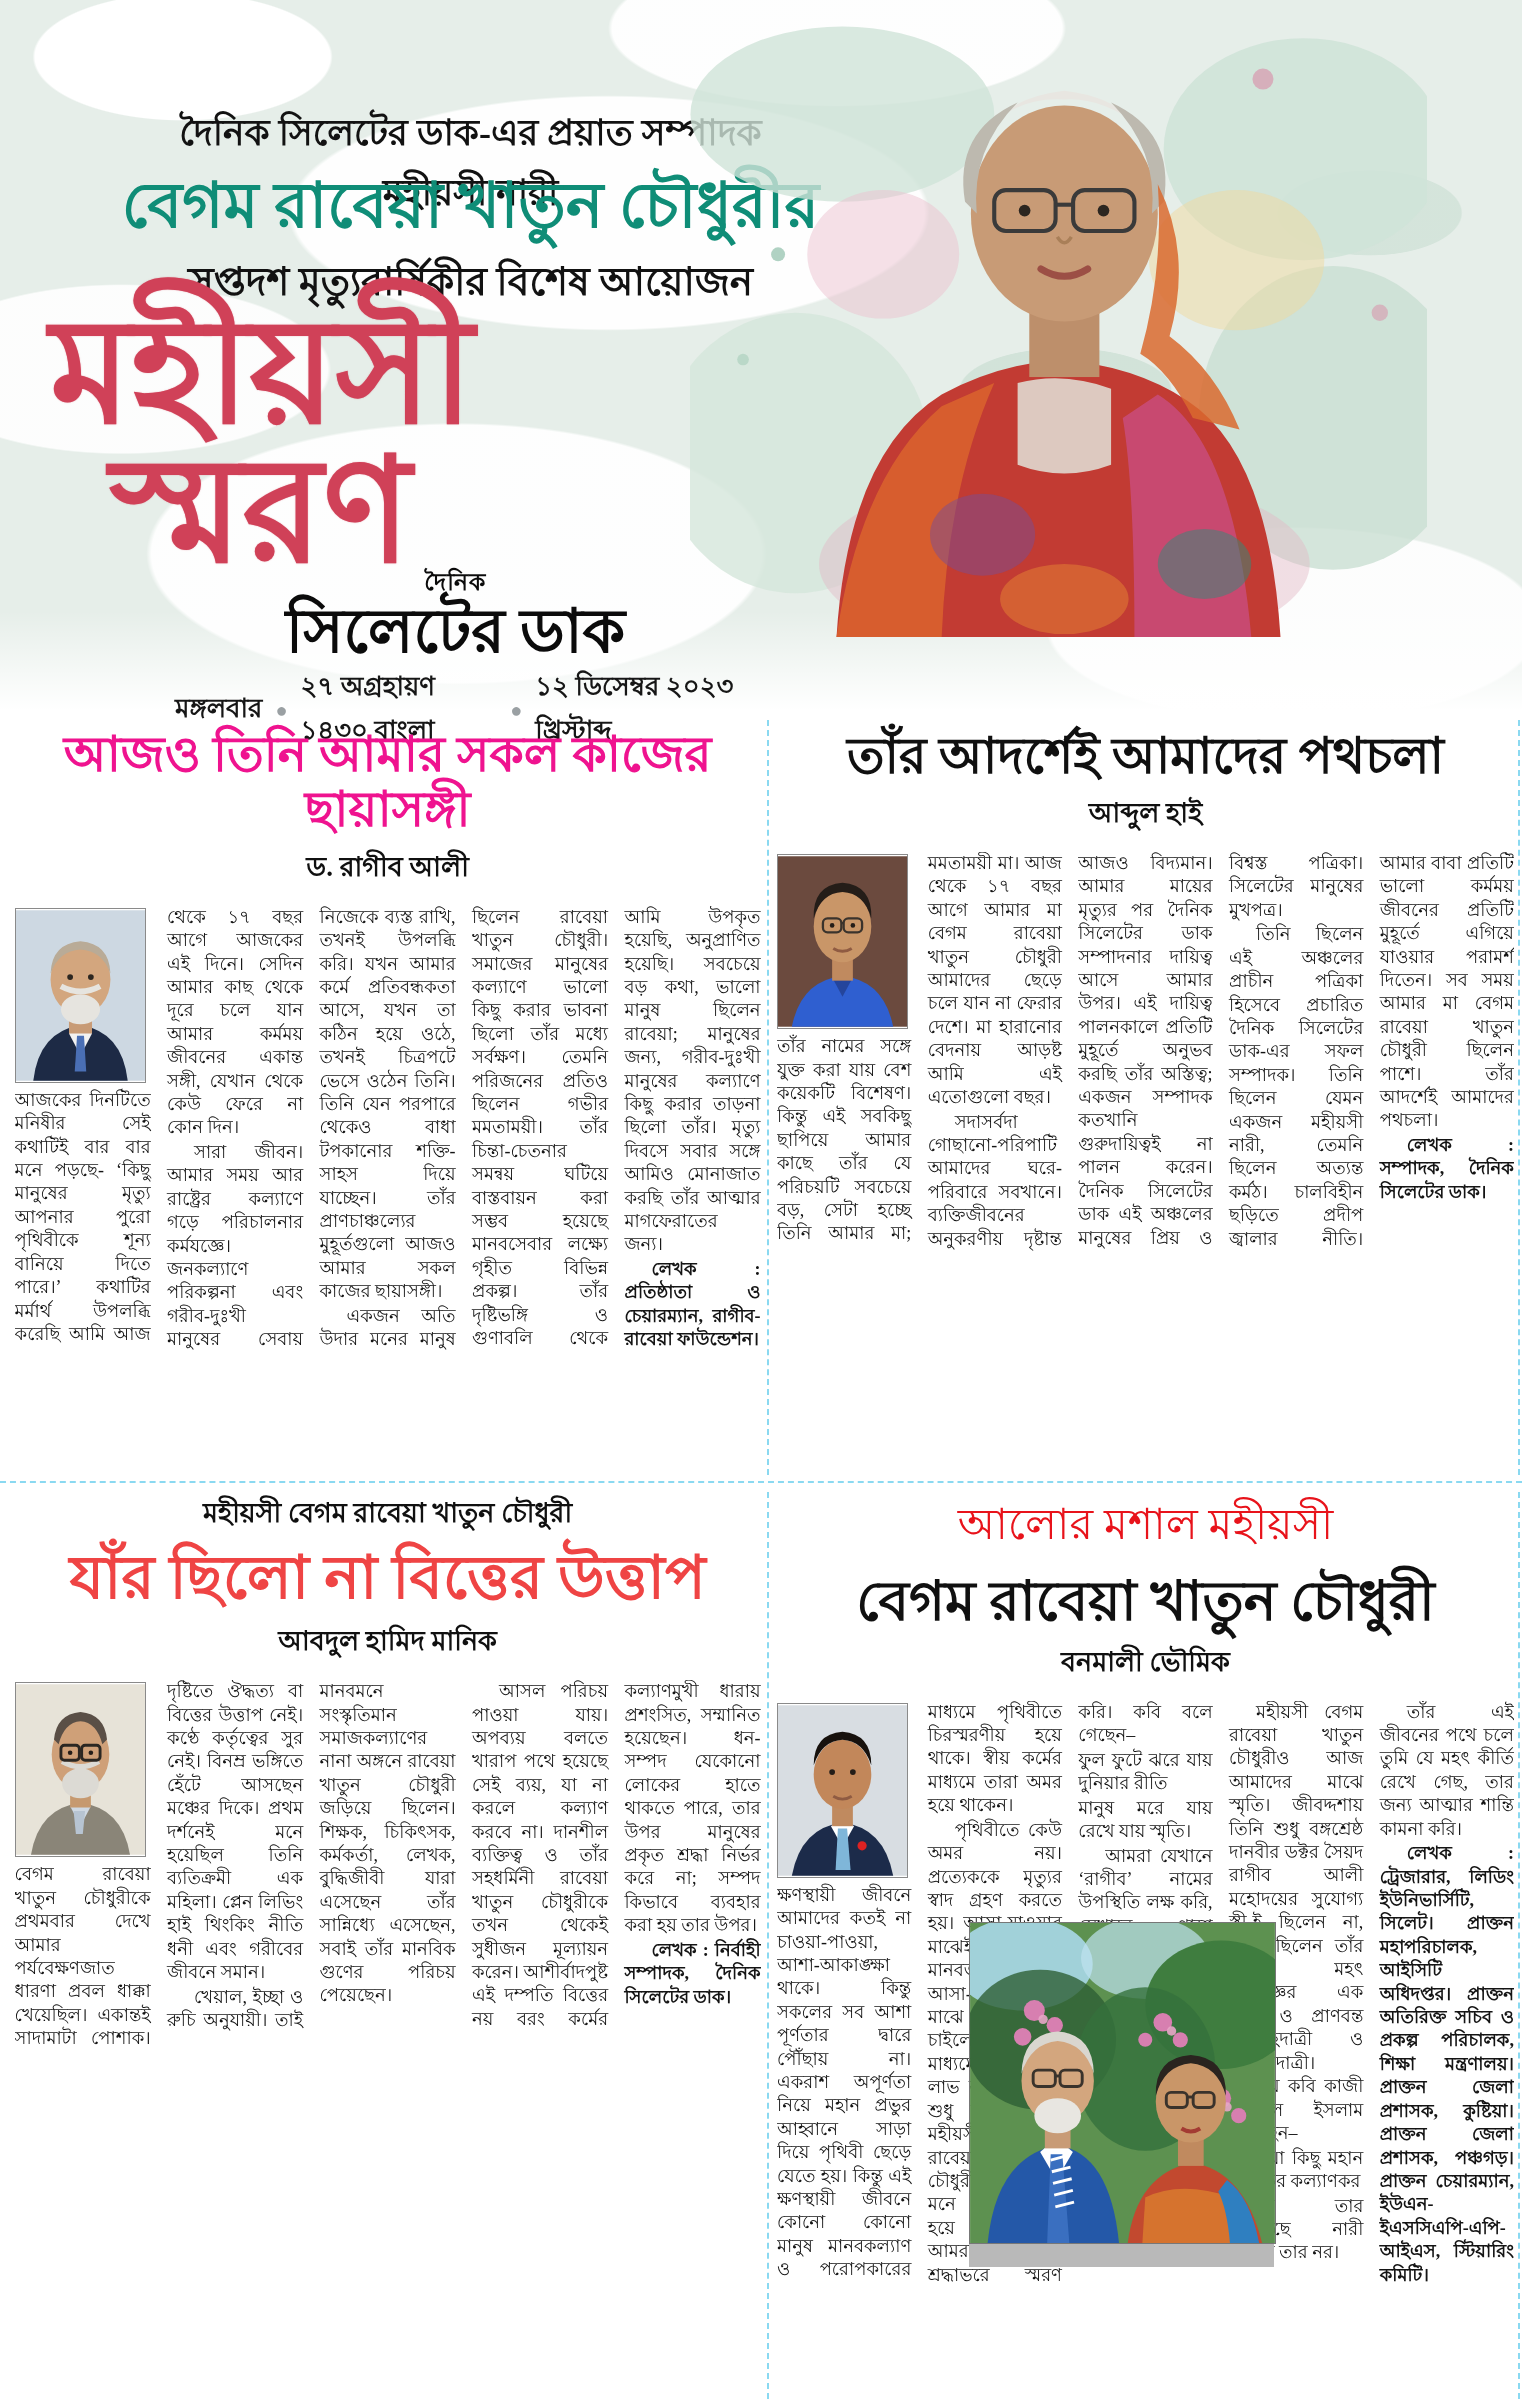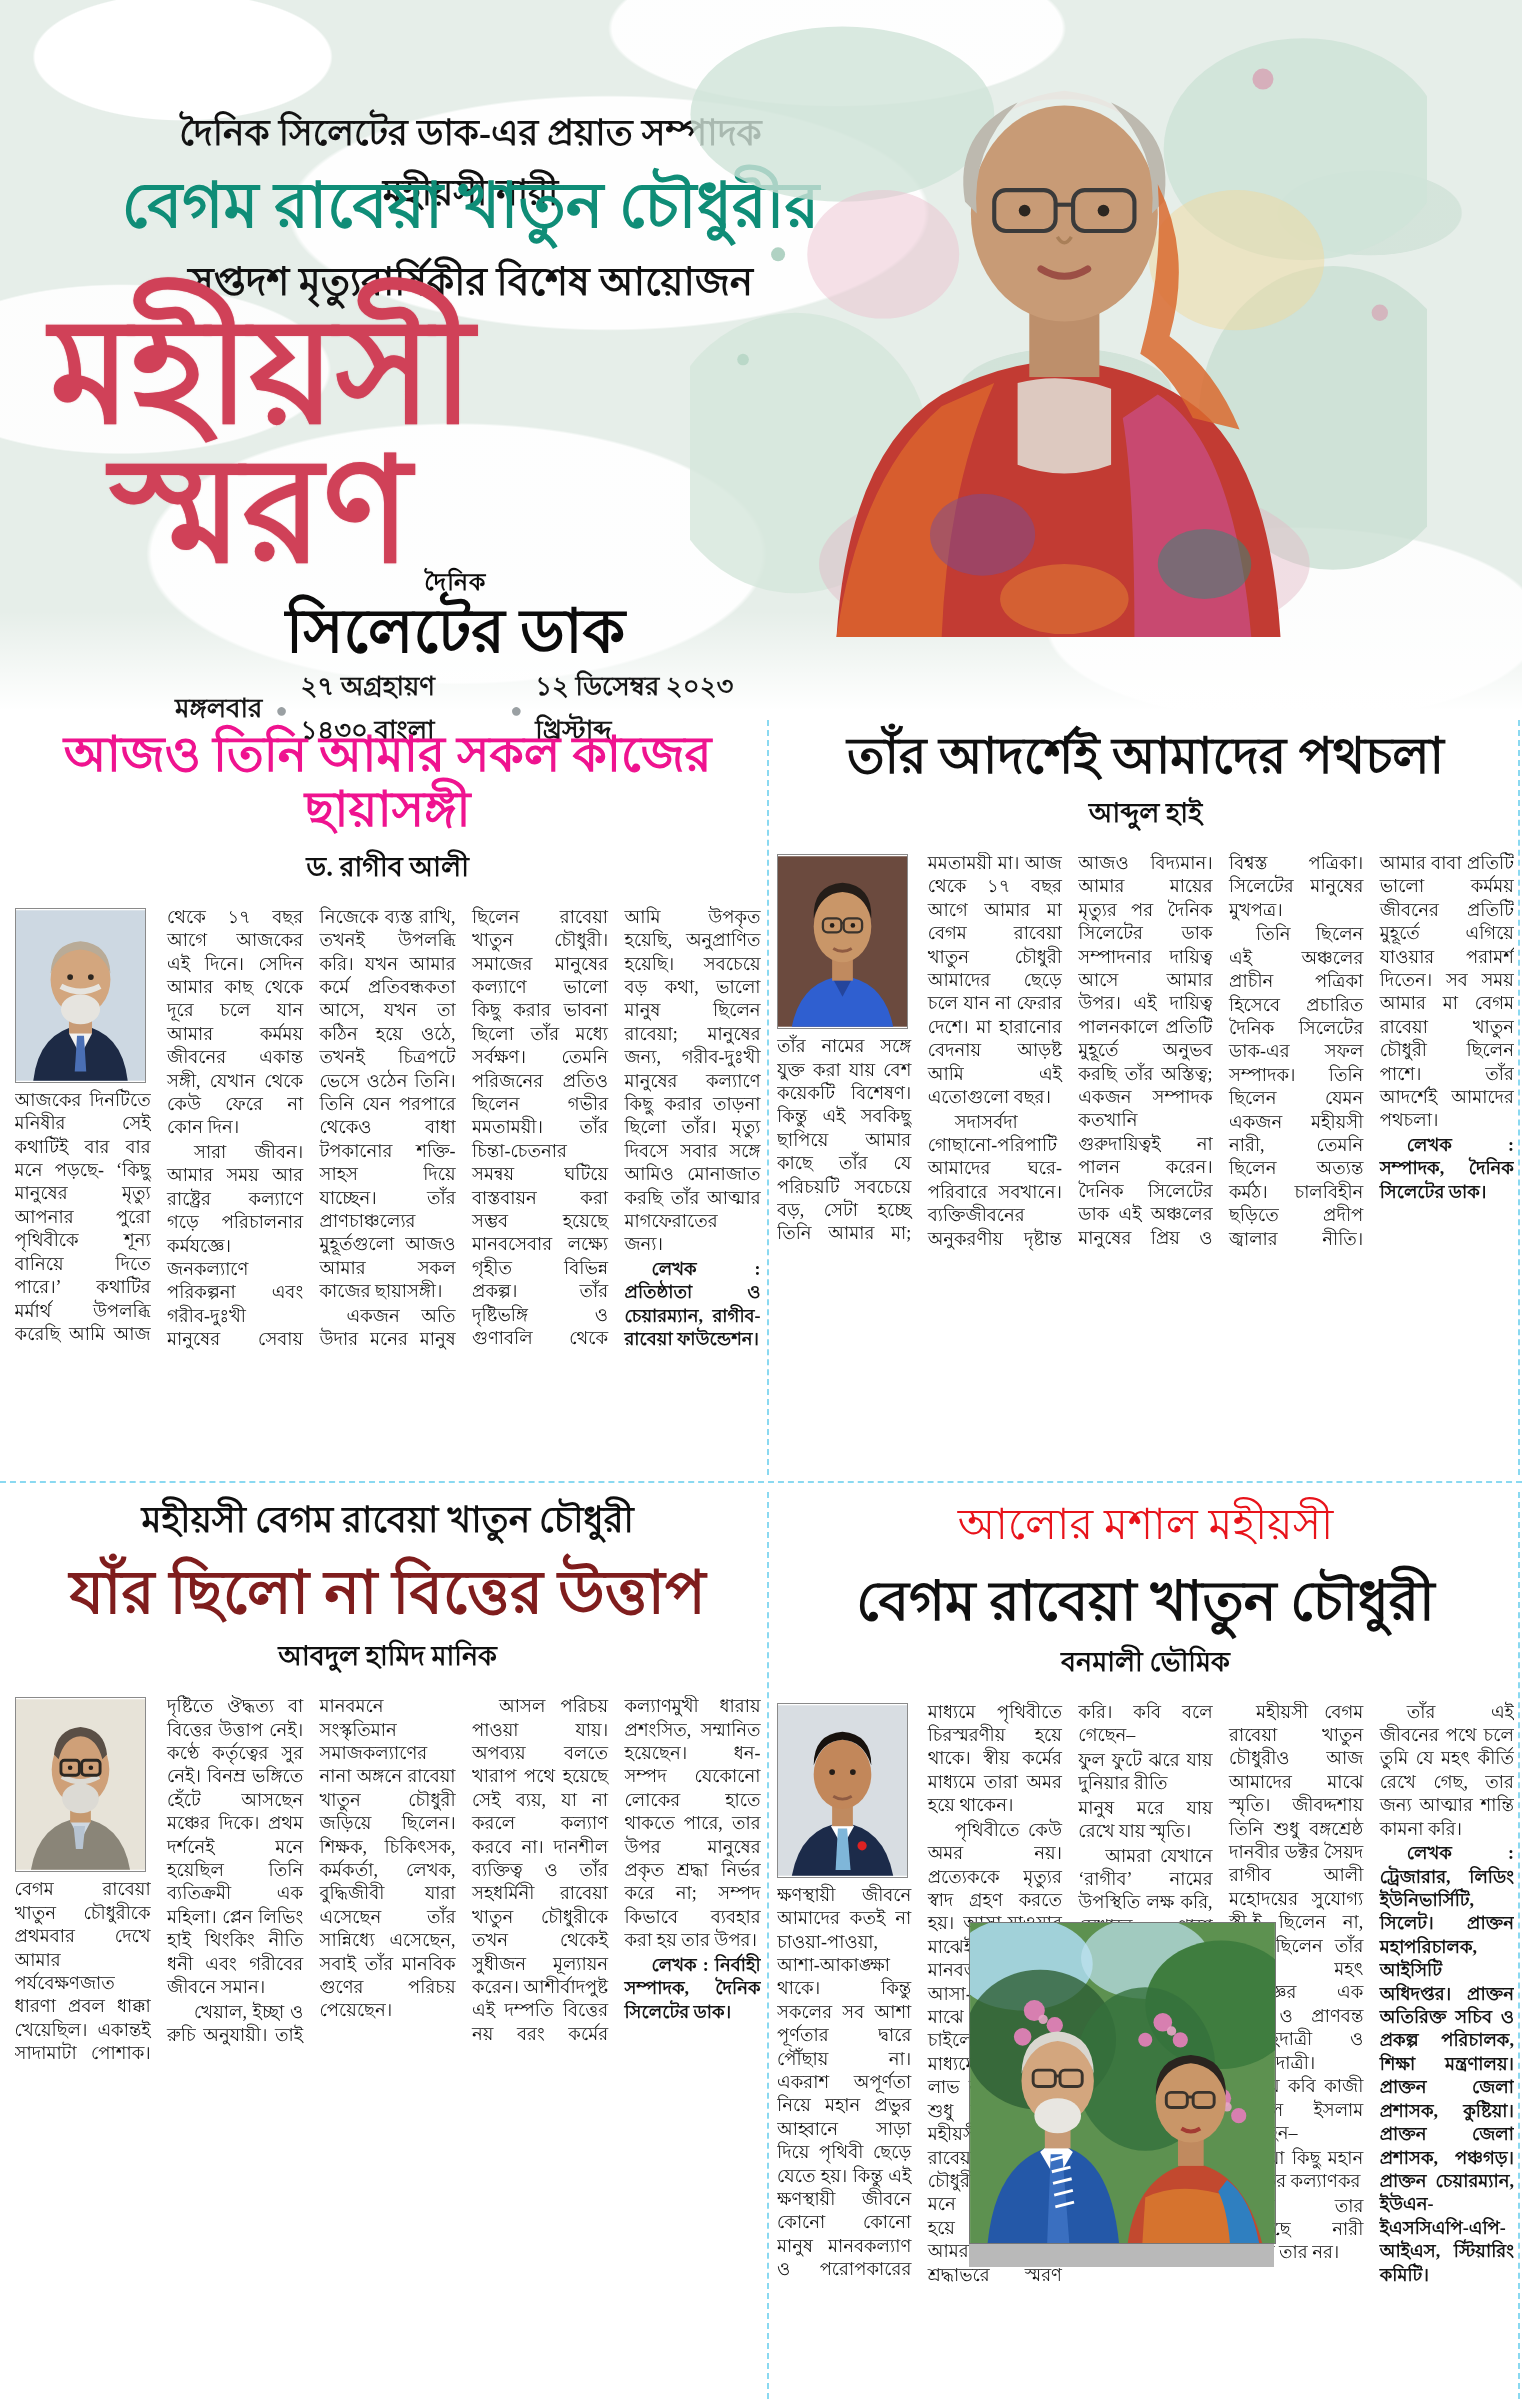--- a/index.html
+++ b/index.html
@@ -41,22 +41,22 @@
   .vdiv{position:absolute;width:0;border-left:2.3px dashed #8ad9f1;}
   .hdiv{position:absolute;height:0;border-top:2.3px dashed #8ad9f1;}
 
   
   .article{position:absolute;}
   .kicker{ text-align:center;font-weight:bold;color:#101010;}
   .headline{margin:8px;text-align:center;font-weight:bold;line-height:1.12;}
   .byline{text-align:center;font-weight:bold;font-size:27px;color:#101010;margin-top:4.7px;}
   .a1 .headline{font-size:49px;color:#ef138f;}
   .a2 .headline{font-size:50px;color:#101010;}
-  .a3 .kicker{font-size:36px;}
-  .a3 .headline{font-size:60px;color:#7f1d1d;}
+  .a3 .kicker{font-size:27px;}
+  .a3 .headline{font-size:60px;color:#ef4444;}
   .a4 .kicker{font-size:43px;color:#e8131b;font-weight:normal;}
   .a4 .headline{font-size:55px;color:#101010;}
   .body{margin-top:15px;column-gap:16.4px;text-align:justify;font-size:18px;line-height:23.4px;color:#141414;}
   .cols5{column-count:5;}
   .body p{margin:0;}
   .body p + p{text-indent:27px;margin-top:1.2px;}
   .body p.verse{text-indent:0;}
   .author-note{font-weight:bold;}
   .author-photo{float:left;width:131px;height:175px;margin:2.3px 9.4px 5.8px 0;
     border:1.2px solid #8a8a8a;background:#fff;box-sizing:border-box;}

